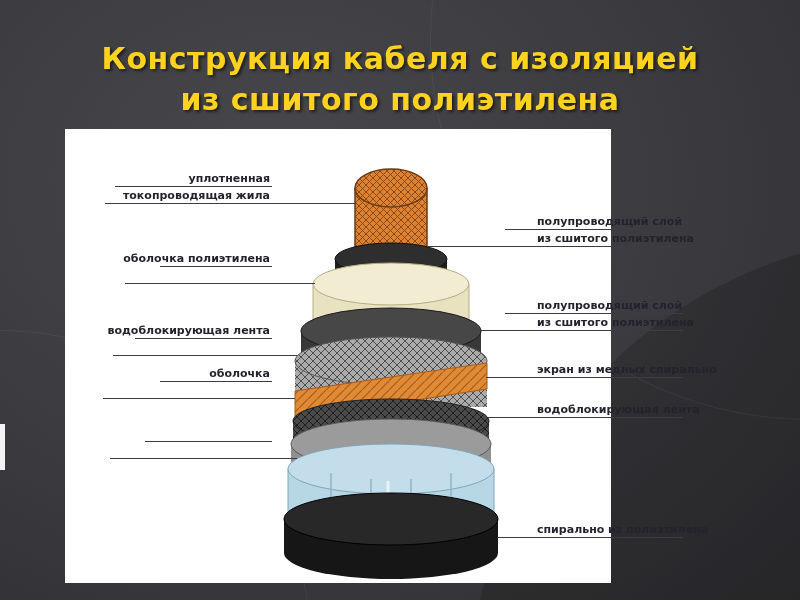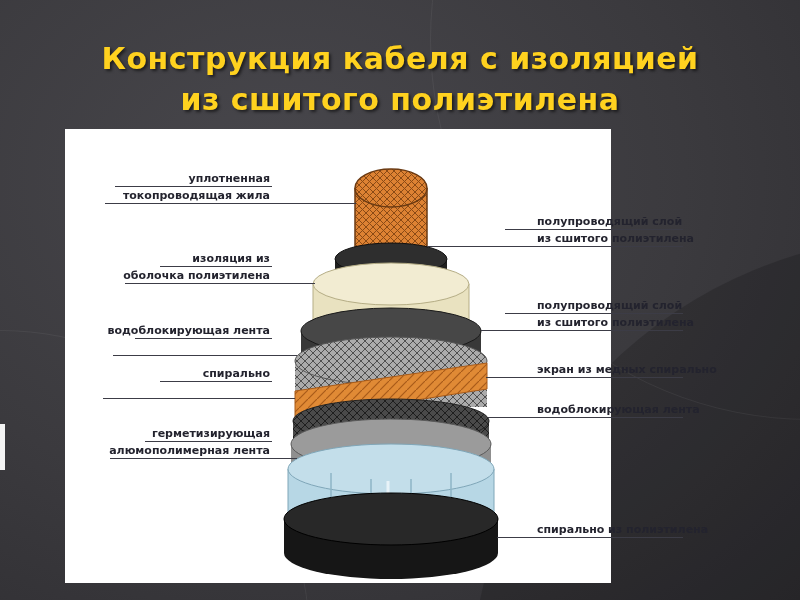--- a/index.html
+++ b/index.html
@@ -119,32 +119,27 @@
         <path d="M219,390 V424 A107,26 0 0 0 433,424 V390 Z" fill="#161616"></path>
         <ellipse cx="326" cy="390" rx="107" ry="26" fill="#282828" stroke="#000"></ellipse>
       </g>
     </svg>
 
     <div class="lbl left" style="top:41px">
       <div>уплотненная</div>
       <div>токопроводящая жила</div>
     </div>
     <div class="lbl left" style="top:121px">
-      <div>изоляция из</div>
       <div>оболочка полиэтилена</div>
     </div>
     <div class="lbl left" style="top:193px">
       <div>водоблокирующая лента</div>
     </div>
     <div class="lbl left" style="top:236px">
-      <div>спирально</div>
-    </div>
-    <div class="lbl left" style="top:296px">
-      <div>герметизирующая</div>
-      <div>алюмополимерная лента</div>
+      <div>оболочка</div>
     </div>
 
     <div class="lbl right" style="top:84px">
       <div>полупроводящий слой</div>
       <div>из сшитого полиэтилена</div>
     </div>
     <div class="lbl right" style="top:168px">
       <div>полупроводящий слой</div>
       <div>из сшитого полиэтилена</div>
     </div>

